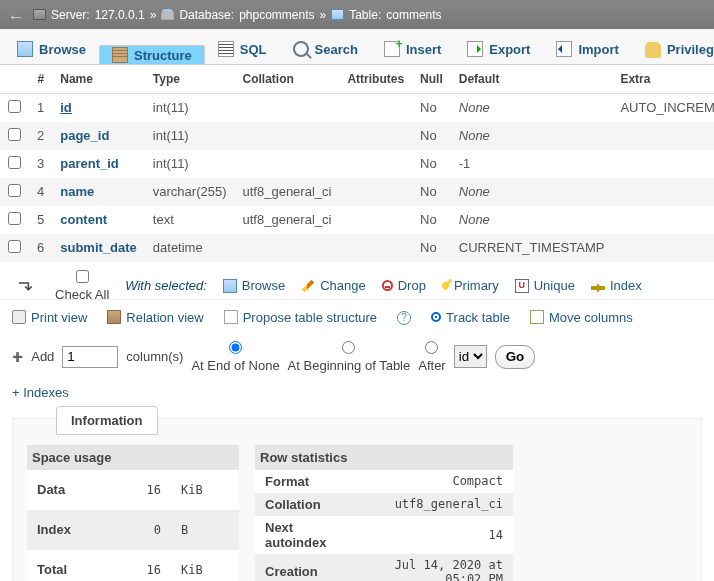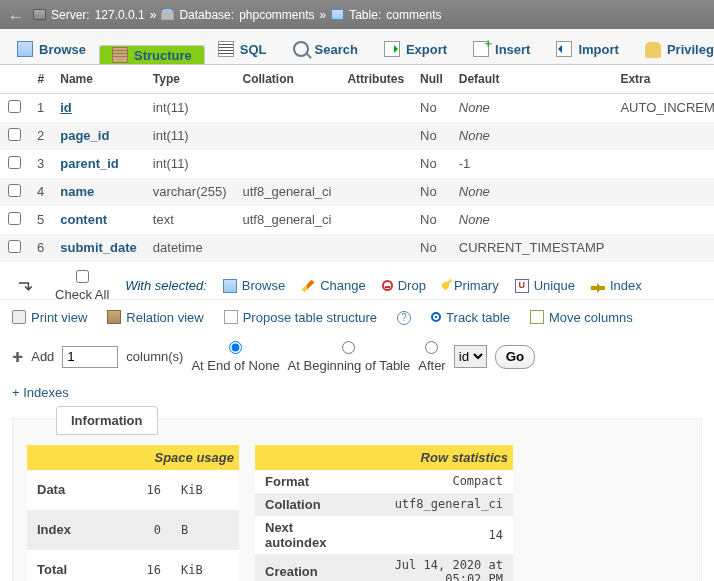--- a/index.html
+++ b/index.html
@@ -6,21 +6,21 @@
 body { font-family:sans-serif; font-size:13px; color:#444; background:#fff; width:714px; }
 .bc { height:29px; background:linear-gradient(#888,#777); color:#fff; display:flex; align-items:center; padding:0 8px; gap:5px; font-size:12px; }
 .bc .ic { width:13px; height:11px; display:inline-block; }
 .bc .srv{background:linear-gradient(#aaa,#888);border:1px solid #555;border-radius:1px;}
 .bc .db{border-radius:5px 5px 0 0;border:1px solid #aaa;border-top:2px solid #9cf;background:#bbb;}
 .bc .tb{background:linear-gradient(#cdf,#9ce);border:1px solid #58b;}
 .bc .arr{color:#ddd;font-size:16px;margin-right:4px;}
 .bc a{color:#fff;text-decoration:none;}
 .tabs{display:flex;height:36px;background:#f7f7f7;border-bottom:1px solid #ccc;padding:4px 4px 0;overflow:hidden;}
 .tab{display:flex;align-items:center;gap:6px;padding:6px 12px;color:#235a81;font-weight:bold;font-size:13px;border:1px solid transparent;border-bottom:none;border-radius:3px 3px 0 0;cursor:pointer;white-space:nowrap;}
-.tab.on{background:#84cc16;border-color:#ccc;margin-top:12px;}
+.tab.on{background:#7dd3fc;border-color:#ccc;margin-top:12px;}
 .tab .ico{width:16px;height:16px;display:inline-block;}
 .i-browse{background:linear-gradient(#cdf,#9ce);border:1px solid #58b;}
 .i-struct{position:relative;}
 .i-struct:before{content:'';position:absolute;inset:0;background:#ca7;border:1px solid #975;}
 .i-struct:after{content:'';position:absolute;left:0;right:0;top:6px;height:1px;background:#975;box-shadow:0 -3px 0 #975,0 3px 0 #975;}
 .i-sql{background:repeating-linear-gradient(#fff 0 2px,#555 2px 3px);border:1px solid #999;}
 .i-search{border:2px solid #678;border-radius:50%;width:11px;height:11px;position:relative;}
 .i-search:after{content:'';position:absolute;width:2px;height:6px;background:#678;transform:rotate(-45deg);right:-3px;bottom:-4px;}
 .i-insert{background:#fff;border:1px solid #999;position:relative;}
 .i-insert:after{content:'+';position:absolute;right:-4px;top:-6px;color:#3a3;font-weight:bold;}
@@ -46,21 +46,21 @@
 .addrow{display:flex;align-items:center;gap:8px;padding:6px 12px 10px;}
 .addrow input[type=text]{width:56px;height:22px;border:1px solid #999;padding:0 4px;}
 .addrow select{height:23px;border:1px solid #999;}
 .addrow button{height:24px;padding:0 10px;border:1px solid #999;border-radius:11px;background:linear-gradient(#fff,#eee);font-weight:bold;}
 .idx{padding:2px 12px 12px;}
 .idx a{color:#235a81;text-decoration:none;}
 .panel{margin:6px 12px 12px;background:#f9f9f9;border:1px solid #eee;padding:26px 14px 14px;position:relative;}
 .panel-tab{position:absolute;top:-13px;left:43px;background:#fff;border:1px solid #ccc;border-radius:4px 4px 0 0;padding:6px 14px;font-weight:bold;font-size:13px;}
 .stats{display:flex;gap:16px;}
 .stbl{border-collapse:collapse;}
-.stbl caption{background:#fde047;padding:5px;font-weight:bold;text-align:right;font-size:13px;font-style:italic;}
+.stbl caption{background:#e5e5e5;padding:5px;font-weight:bold;text-align:left;font-size:13px;}
 .stbl th{text-align:left;font-weight:bold;padding:4px 10px;background:#fff;}
 .stbl td{padding:4px 10px;background:#fff;font-family:monospace;text-align:right;font-size:12px;}
 .stbl tr.alt th,.stbl tr.alt td{background:#eee;}
 .si{display:inline-block;width:14px;height:14px;vertical-align:middle;}
 .si-print{border:1px solid #888;border-radius:2px;background:#eee;}
 .si-rel{background:linear-gradient(#ca7,#a86);border:1px solid #864;}
 .si-prop{background:#fff;border:1px solid #9a9;}
 .si-help{border:1px solid #58a;border-radius:50%;color:#58a;font-size:10px;line-height:12px;text-align:center;}
 .si-track{border-radius:50%;border:2px solid #06c;width:10px;height:10px;background:radial-gradient(#06c 30%,#fff 32%);}
 .si-move{border:1px solid #8a5;background:#fff;}
@@ -103,26 +103,26 @@
     </div>
   <div class="tab">
       <span class="ico i-sql"></span>
       <span>SQL</span>
     </div>
   <div class="tab">
       <span class="ico i-search"></span>
       <span>Search</span>
     </div>
   <div class="tab">
+      <span class="ico i-insert"></span>
+      <span>Insert</span>
+    </div>
+  <div class="tab">
       <span class="ico i-export"></span>
       <span>Export</span>
-    </div>
-  <div class="tab">
-      <span class="ico i-insert"></span>
-      <span>Insert</span>
     </div>
   <div class="tab">
       <span class="ico i-import"></span>
       <span>Import</span>
     </div>
   <div class="tab">
       <span class="ico i-priv"></span>
       <span>Privilege</span>
     </div>
 </div>

